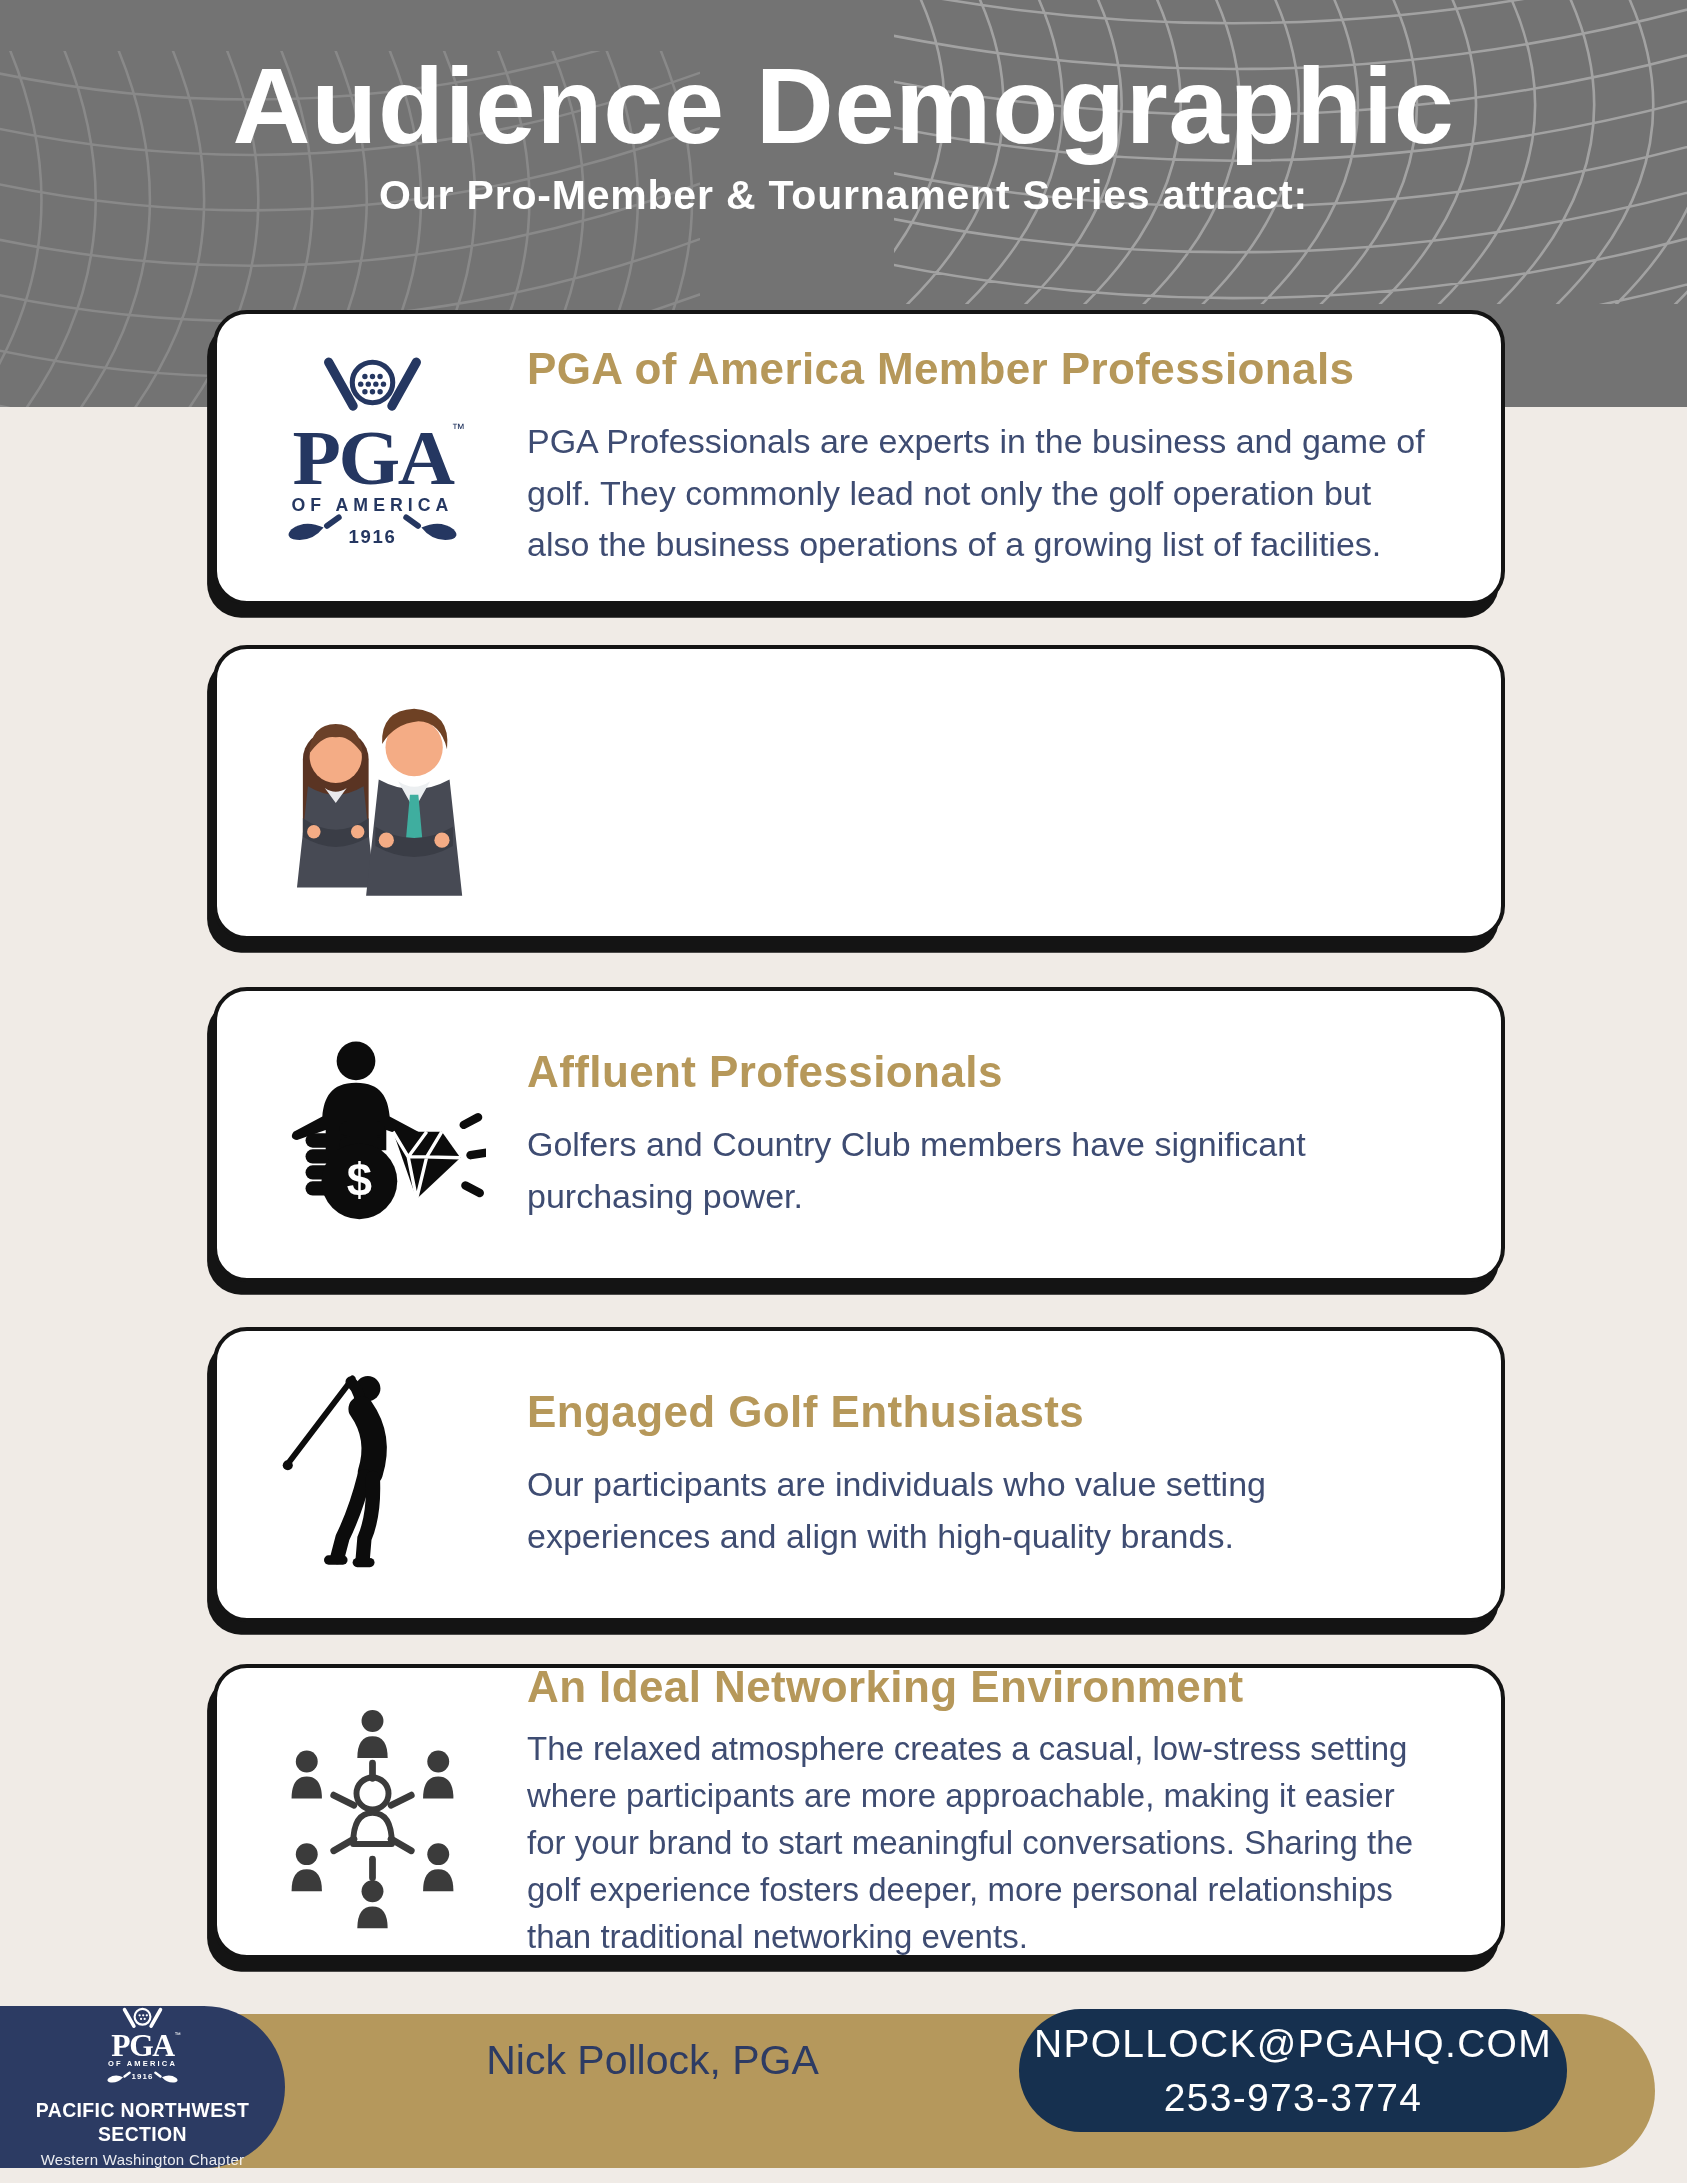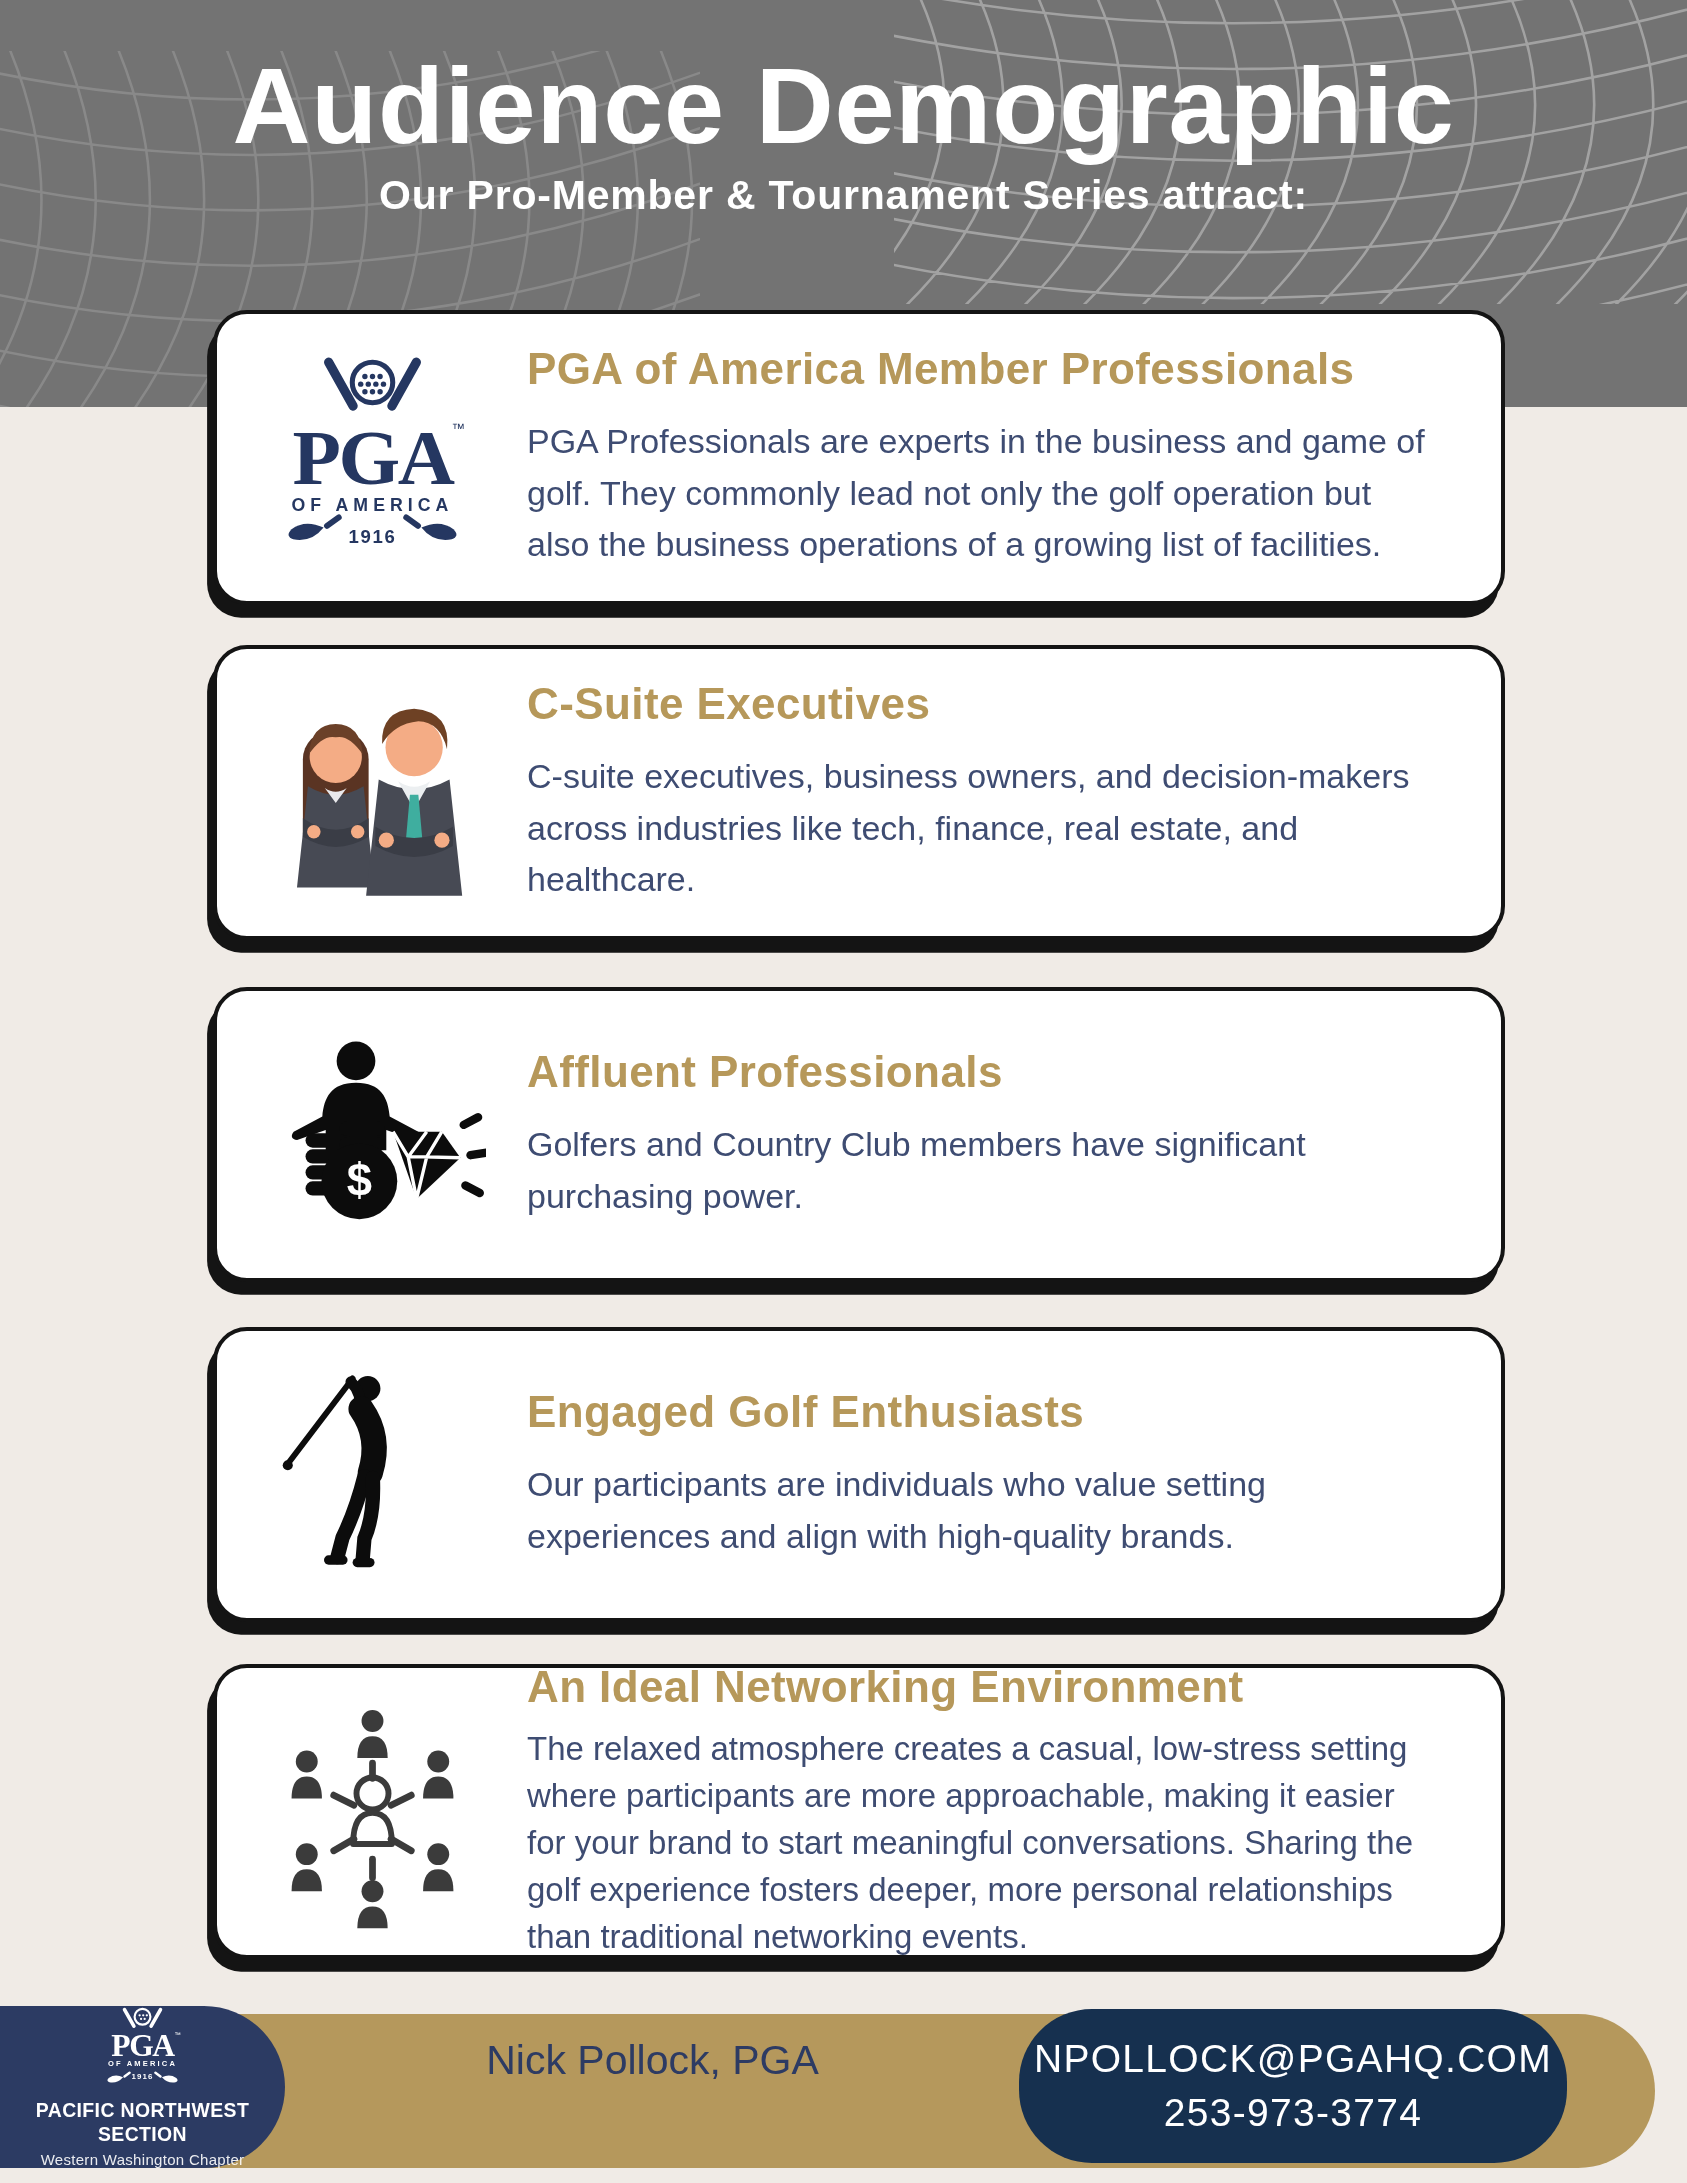--- a/index.html
+++ b/index.html
@@ -32,21 +32,21 @@
   
   .footer-gold{position:absolute;left:0;top:2014px;width:1655px;height:154px;background:#b5985c;
                border-radius:0 78px 78px 0;}
   .footer-left{position:absolute;left:0;top:2006px;width:285px;height:162px;background:#2c3b63;
                border-radius:0 94px 94px 0;display:flex;flex-direction:column;
                justify-content:center;align-items:center;color:#fff;text-align:center;}
   .fl-line1{font-size:19.4px;font-weight:700;letter-spacing:0.4px;line-height:1.25;margin-top:6.7px;}
   .fl-line3{font-size:15px;font-weight:400;letter-spacing:0.3px;margin-top:5px;opacity:.9;}
   .footer-center{position:absolute;left:300px;top:2031px;width:705px;text-align:center;
                  color:#2d3b63;font-size:41px;font-weight:400;line-height:1.42;}
-  .footer-pill{position:absolute;left:1019px;top:2009px;width:548px;height:154px;background:#16304f;
+  .footer-pill{position:absolute;left:1019px;top:2009px;width:548px;height:123px;background:#16304f;
                border-radius:73px;display:flex;flex-direction:column;justify-content:center;
                align-items:center;color:#fff;font-size:39px;line-height:1.38;letter-spacing:1.3px;}
   .serif{font-family:"Liberation Serif",serif;}
 </style>
 </head>
 <body>
 
 <div class="page">
 
   <div class="header">
@@ -109,24 +109,20 @@
 
         <circle cx="190" cy="86" r="34" fill="#f4ac85"></circle>
         <path d="M152 82 Q150 42 190 40 Q234 44 229 88 Q221 56 195 55 Q166 58 152 82 Z" fill="#6e4124"></path>
         <path d="M148 124 Q190 147 232 124 L247 262 L133 262 Z" fill="#474a54"></path>
         <path d="M171 126 L190 160 L209 126 Q190 139 171 126 Z" fill="#eceff1"></path>
         <path d="M185 142 L195 142 L200 198 L190 213 L180 198 Z" fill="#3fae9f"></path>
         <path d="M144 180 Q190 207 236 180 L236 203 Q190 229 144 203 Z" fill="#3a3d46"></path>
         <circle cx="157" cy="196" r="9" fill="#f4ac85"></circle>
           <circle cx="223" cy="196" r="9" fill="#f4ac85"></circle>
       </svg>
-    </div>
-    <div class="txt-col">
-      <h2 class="card-title">C-Suite Executives</h2>
-      <p class="card-body">C-suite executives, business owners, and decision-makers across industries like tech, finance, real estate, and healthcare.</p>
     </div>
   </div>
 
   <div class="card card-3">
     <div class="icon-col">
       <svg width="228" height="202" viewBox="0 0 270 240">
         <g fill="#0c0c0c">
           <circle cx="116" cy="32" r="23"></circle>
           <path d="M116 58 C146 58 154 76 156 98 L190 116 Q196 124 186 126 L152 114 L152 138 L80 138 L80 114 L46 126 Q36 124 42 116 L76 98 C78 76 86 58 116 58 Z"></path>
           <rect x="56" y="118" width="54" height="17" rx="8.5"></rect>

